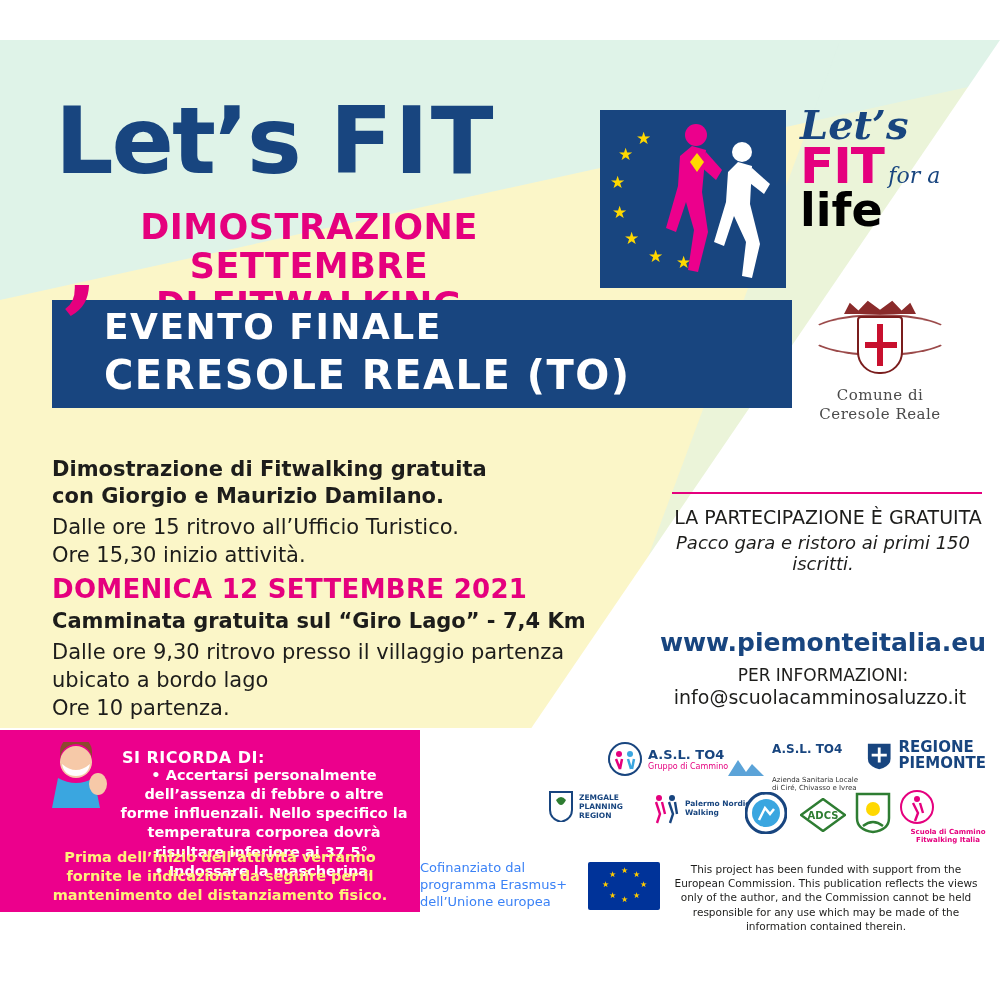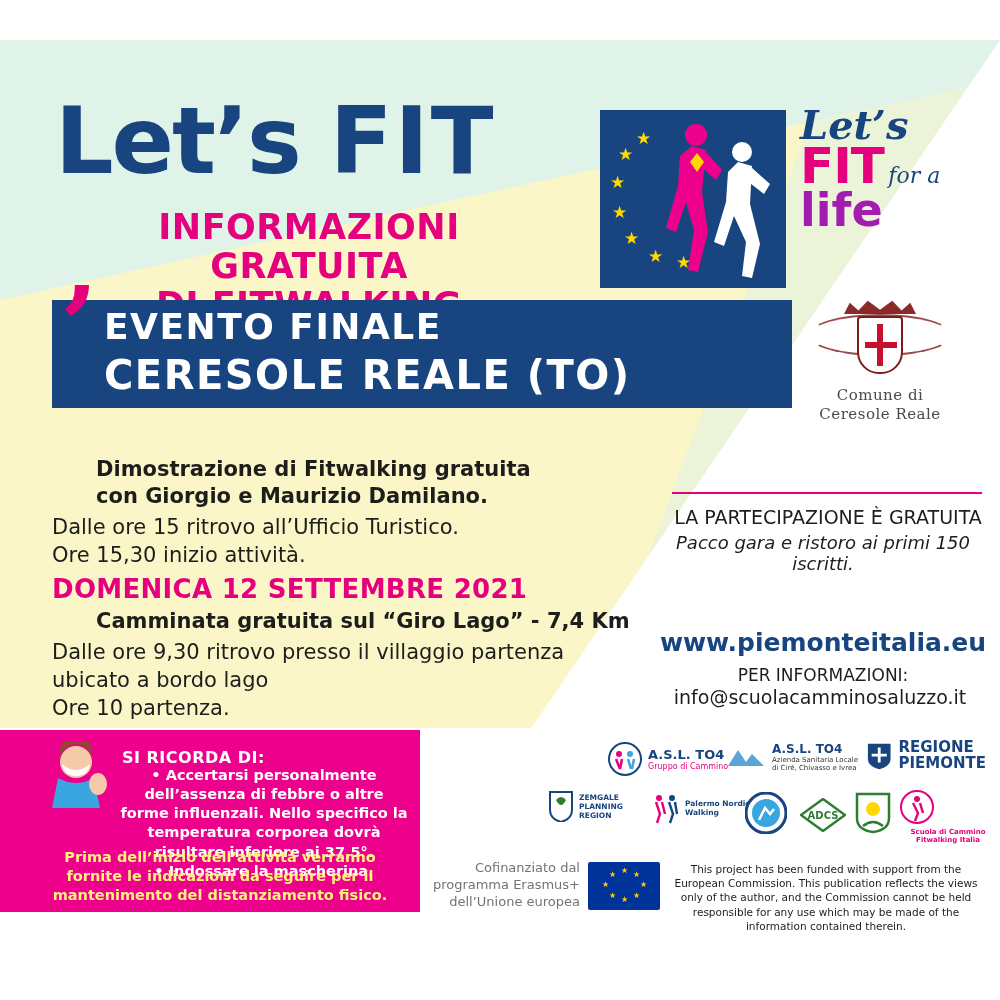--- a/index.html
+++ b/index.html
@@ -130,21 +130,21 @@
   .lf-fora {
     font-family: "DejaVu Serif", serif; font-style: italic;
     font-size: 22px; color: #18457f;
   }
   .lf-healthy-w {
     font-family: "DejaVu Serif", serif; font-style: italic;
     font-size: 44px; color: #18457f;
   }
   .lf-life {
     font-family: "DejaVu Sans", sans-serif; font-weight: bold;
-    font-size: 46px; color: #a21caf;
+    font-size: 46px; color: #000000;
   }
 
   
   .crest-wrap {
     position: absolute; left: 790px; top: 300px; width: 180px; text-align: center;
   }
   .crest-shield {
     width: 46px; height: 58px; margin: 0 auto;
     background: #ffffff; border: 2px solid #7a1d1d;
     position: relative;
@@ -178,21 +178,21 @@
 
   
   .day-title {
     position: absolute;
     font-family: "DejaVu Sans", sans-serif; font-weight: bold;
     font-size: 26px; color: #e5007e; letter-spacing: .3px;
   }
   .day-bold {
     position: absolute;
     font-family: "DejaVu Sans", sans-serif; font-weight: bold;
-    font-size: 21px; color: #1d1d1b; line-height: 1.3; margin-left: 44px;
+    font-size: 21px; color: #1d1d1b; line-height: 1.3;
   }
   .day-text {
     position: absolute;
     font-family: "DejaVu Sans", sans-serif;
     font-size: 21px; color: #1d1d1b; line-height: 1.35;
   }
 
   
   .divider {
     position: absolute; left: 672px; top: 492px; width: 310px; height: 2px;
@@ -263,23 +263,22 @@
 
   .zemgale { left: 548px; top: 790px; width: 110px; }
   .palermo { left: 650px; top: 792px; width: 120px; }
   .badge1 { left: 745px; top: 792px; }
   .badge2 { left: 800px; top: 798px; }
   .badge3 { left: 855px; top: 792px; }
   .scuola  { left: 900px; top: 790px; width: 96px; }
 
   .cofin {
     position: absolute; left: 420px; top: 860px; width: 160px;
-    text-align: right;
     font-family: "DejaVu Sans", sans-serif; font-size: 13px;
-    color: #737373; line-height: 1.3;
+    color: #3b82f6; line-height: 1.3;
   }
   .euflag {
     position: absolute; left: 588px; top: 862px; width: 72px; height: 48px;
     background: #003399; border-radius: 2px;
   }
   .euflag .star { font-size: 8px; color: #ffcc00; }
   .disclaimer {
     position: absolute; left: 666px; top: 862px; width: 320px;
     font-family: "DejaVu Sans", sans-serif; font-size: 10.5px;
     color: #1d1d1b; line-height: 1.35; text-align: center;
@@ -294,21 +293,21 @@
   <div class="bg-mint-wedge"></div>
   <div class="bg-mint-wedge2"></div>
   <div class="bg-white-wedge-right"></div>
   <div class="bg-bottom"></div>
 
   <div class="letsfit">
     <span>Let’s</span>
     <span class="fit">FIT</span>
   </div>
   <div class="subhead">
-    <div>INFORMAZIONI GRATUITA</div>
+    <div>DIMOSTRAZIONE SETTEMBRE</div>
     <div>DI FITWALKING</div>
   </div>
 
   <div class="eu-logo">
     <div class="eu-stars">
       <span class="star" style="left:26px;  top:0px;">★</span>
       <span class="star" style="left:8px;   top:16px;">★</span>
       <span class="star" style="left:0px;   top:44px;">★</span>
       <span class="star" style="left:2px;   top:74px;">★</span>
       <span class="star" style="left:14px;  top:100px;">★</span>
@@ -402,21 +401,21 @@
     </div>
   </div>
 
   <div class="logo asl2">
     <div style="display:flex; align-items:center; gap:6px;">
       <svg width="40" height="26" viewBox="0 0 40 26">
         <path d="M2 22 L12 6 L20 18 L26 10 L38 22 Z" fill="#5ba3d8"></path>
       </svg>
       <div>
         <div class="logo-txt-title" style="font-size:12px;">A.S.L. TO4</div>
-        <div class="small-cap" style="white-space:pre-line;">Azienda Sanitaria Locale
+        <div class="small-cap" style="white-space:pre-line;margin-top:20px;">Azienda Sanitaria Locale
 di Ciré, Chivasso e Ivrea</div>
       </div>
     </div>
   </div>
 
   <div class="logo regione">
     <div style="display:flex; align-items:center; gap:6px;">
       <svg width="28" height="30" viewBox="0 0 28 30">
         <path d="M2 2 h24 v16 q0 8 -12 11 q-12 -3 -12 -11 z" fill="#18457f"></path>
         <path d="M14 6 v16 M6 14 h16" stroke="#ffffff" stroke-width="3"></path>

